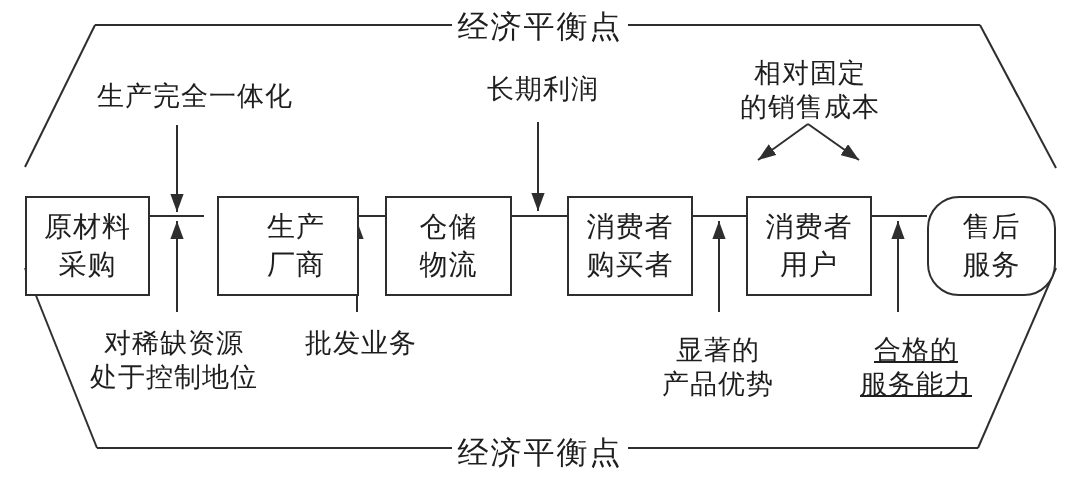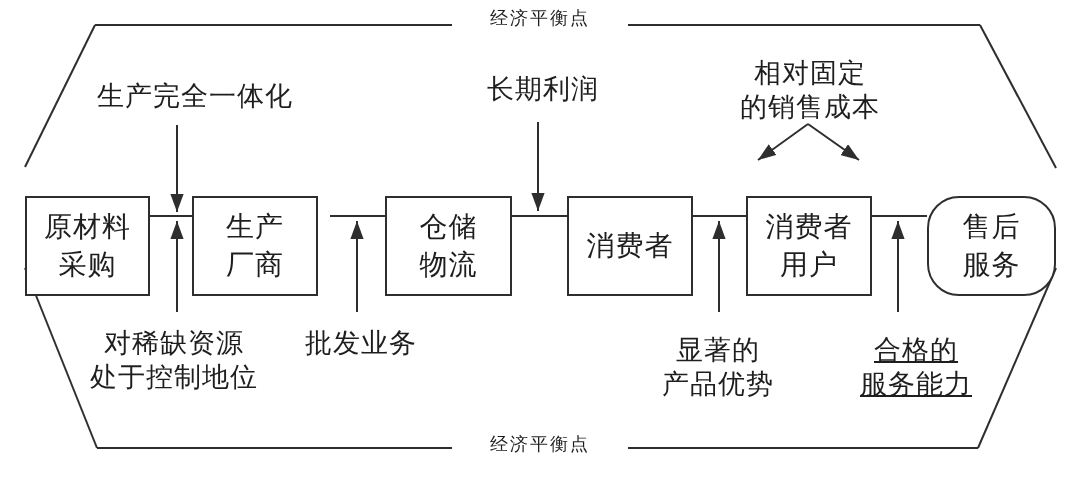--- a/index.html
+++ b/index.html
@@ -42,21 +42,21 @@
   }
   .lbl {
     position: absolute;
     text-align: center;
     color: #1e1e1e;
     z-index: 3;
     white-space: nowrap;
   }
   .lbl span { display: block; }
   .balance {
-    font-size: 18px;
+    font-size: 31px;
     letter-spacing: 2px;
   }
   .annot {
     font-size: 27px;
     line-height: 34px;
     letter-spacing: 1px;
   }
 </style>
 </head>
 <body>
@@ -105,30 +105,31 @@
     <span>经济平衡点</span>
   </div>
   <div class="lbl balance" style="left:440px; top:432px; width:200px;">
     <span>经济平衡点</span>
   </div>
 
   <div class="box" style="left:25px;  width:121px;">
     <span>原材料</span>
       <span>采购</span>
   </div>
-  <div class="box" style="left:192px; width:122px;">
+  <div class="box" style="left:217px; width:122px;padding-left:16px;">
     <span>生产</span>
       <span>厂商</span>
   </div>
   <div class="box" style="left:385px; width:123px;align-items:center;">
     <span>仓储</span>
       <span>物流</span>
   </div>
   <div class="box" style="left:567px; width:122px;">
     <span>消费者</span>
+      <span>购买者</span>
   </div>
   <div class="box" style="left:746px; width:122px;">
     <span>消费者</span>
       <span>用户</span>
   </div>
   <div class="box" style="left:927px; width:125px;border-radius:32px;">
     <span>售后</span>
       <span>服务</span>
   </div>
 

